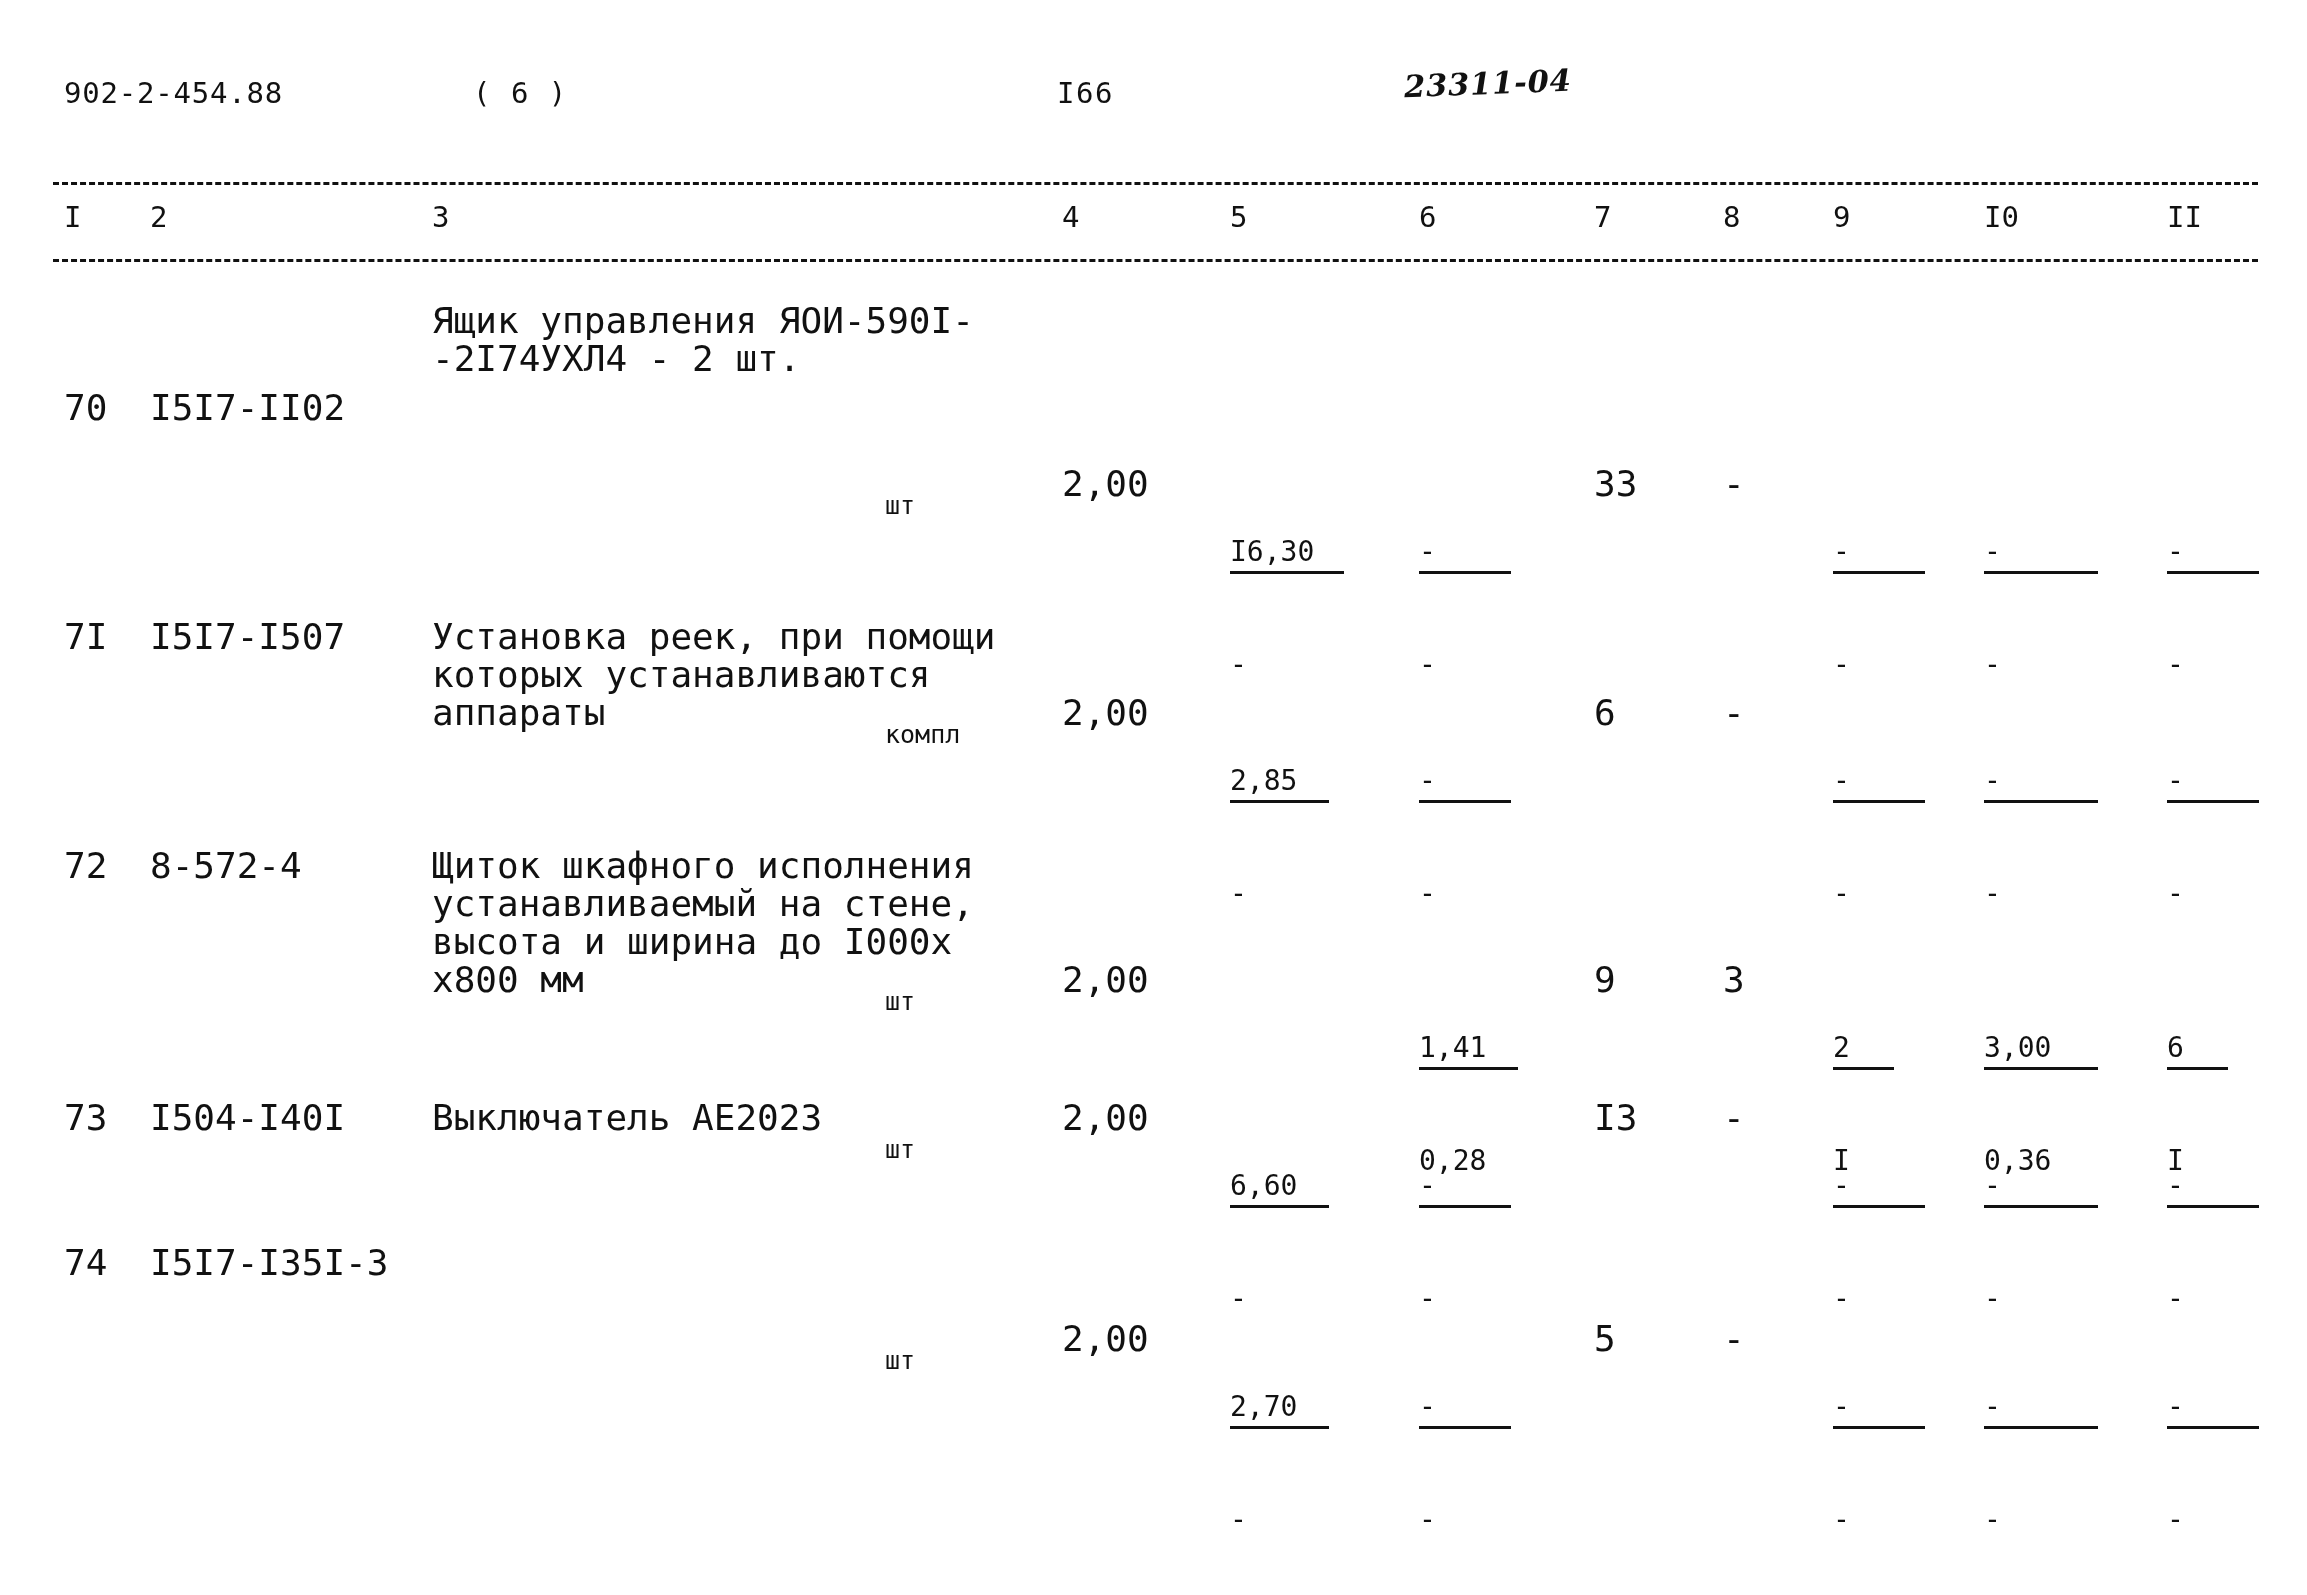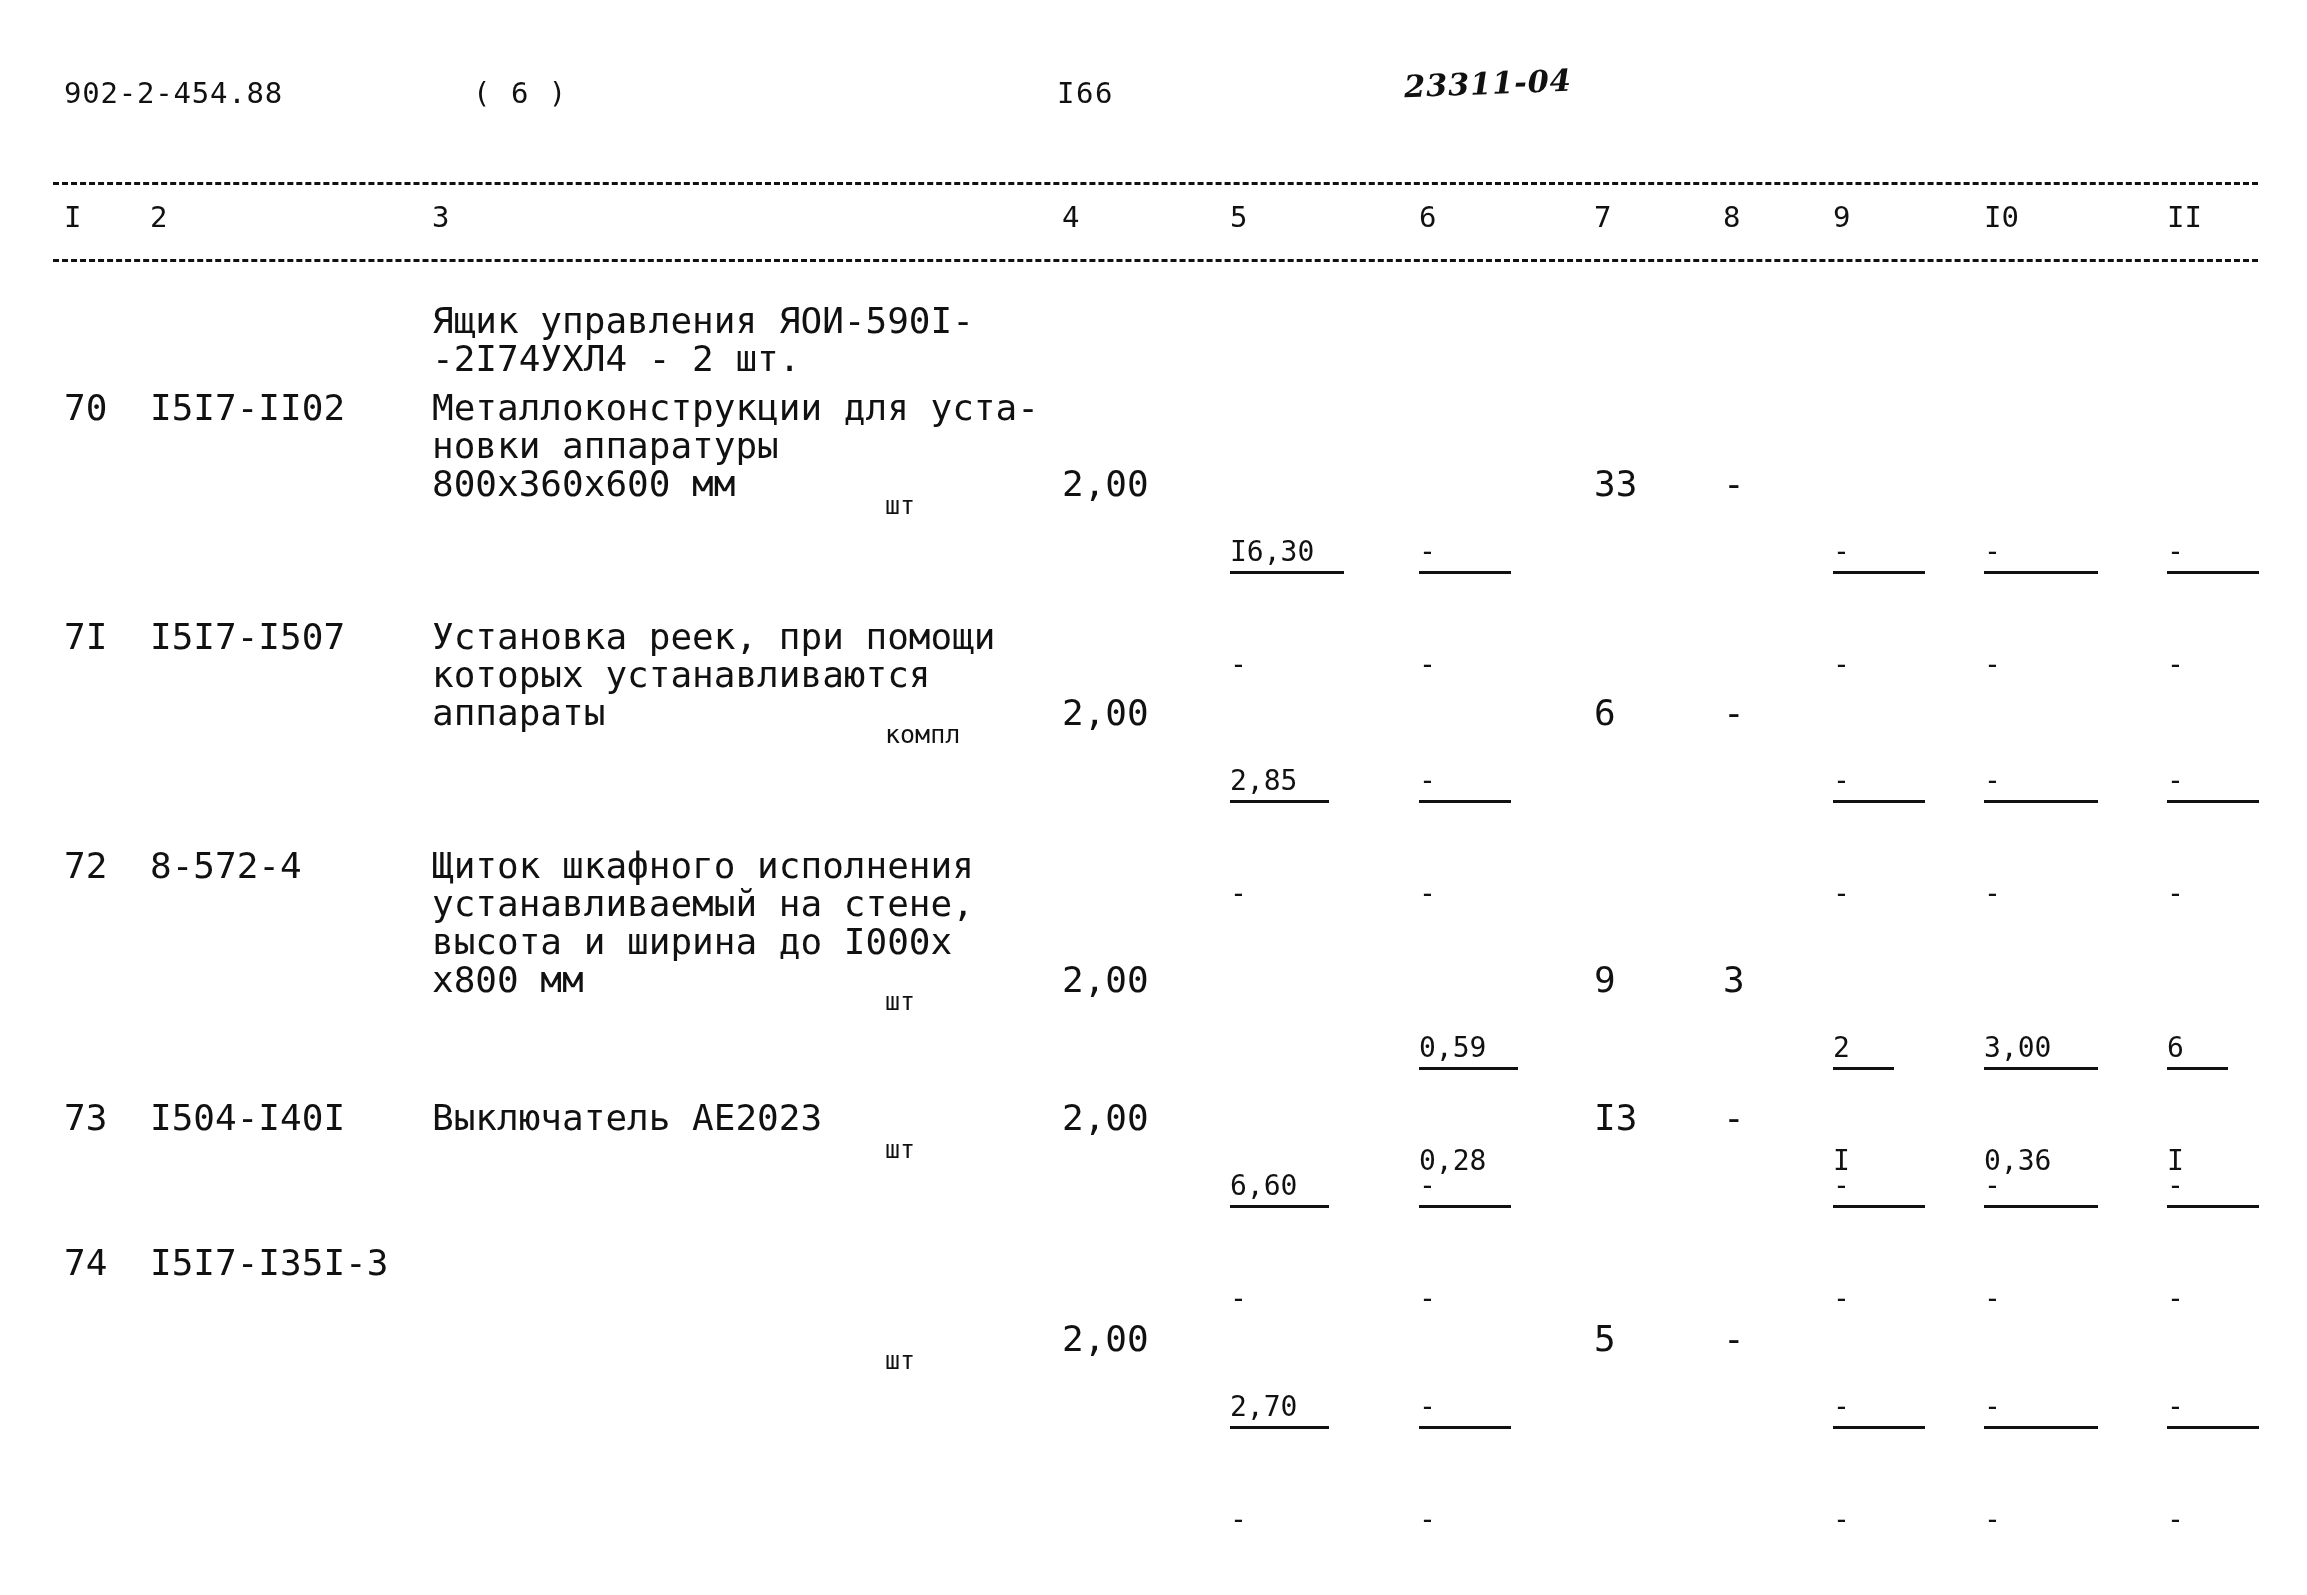--- a/index.html
+++ b/index.html
@@ -168,23 +168,20 @@
   <div class="rows">
 
     <div class="row" style="height:99px">
       <div class="cell c-desc desc-block" style="top:12.2px">Ящик управления ЯОИ-590I-
 -2I74УХЛ4 - 2 шт.</div>
     </div>
 
     <div class="row" style="height:229px">
       <div class="cell c-num" style="top:0">70</div>
       <div class="cell c-code" style="top:0">I5I7-II02</div>
-      <div class="cell c-desc desc-block" style="top:0">Металлоконструкции для уста-
-новки аппаратуры
-800х360х600 мм</div>
       <div class="cell c-unit" style="top:98px">шт</div>
       <div class="cell c-qty" style="top:76px">2,00</div>
       <div class="frac c-5" style="top:75px; width:114px">
         <span class="top">I6,30</span>
         <span class="bot">-</span>
       </div>
       <div class="frac c-6" style="top:75px; width:92px">
         <span class="top">-</span>
         <span class="bot">-</span>
       </div>
@@ -239,21 +236,21 @@
     <div class="row" style="height:252px">
       <div class="cell c-num" style="top:0">72</div>
       <div class="cell c-code" style="top:0">8-572-4</div>
       <div class="cell c-desc desc-block" style="top:0">Щиток шкафного исполнения
 устанавливаемый на стене,
 высота и ширина до I000х
 х800 мм</div>
       <div class="cell c-unit" style="top:136px">шт</div>
       <div class="cell c-qty" style="top:114px">2,00</div>
       <div class="frac c-6" style="top:113px; width:99px">
-        <span class="top">0,59</span>
+        <span class="top">1,41</span>
         <span class="bot">0,28</span>
       </div>
       <div class="cell c-7" style="top:114px">9</div>
       <div class="cell c-8" style="top:114px">3</div>
       <div class="frac c-9" style="top:113px; width:61px">
         <span class="top">2</span>
         <span class="bot">I</span>
       </div>
       <div class="frac c-10" style="top:113px; width:114px">
         <span class="top">3,00</span>

